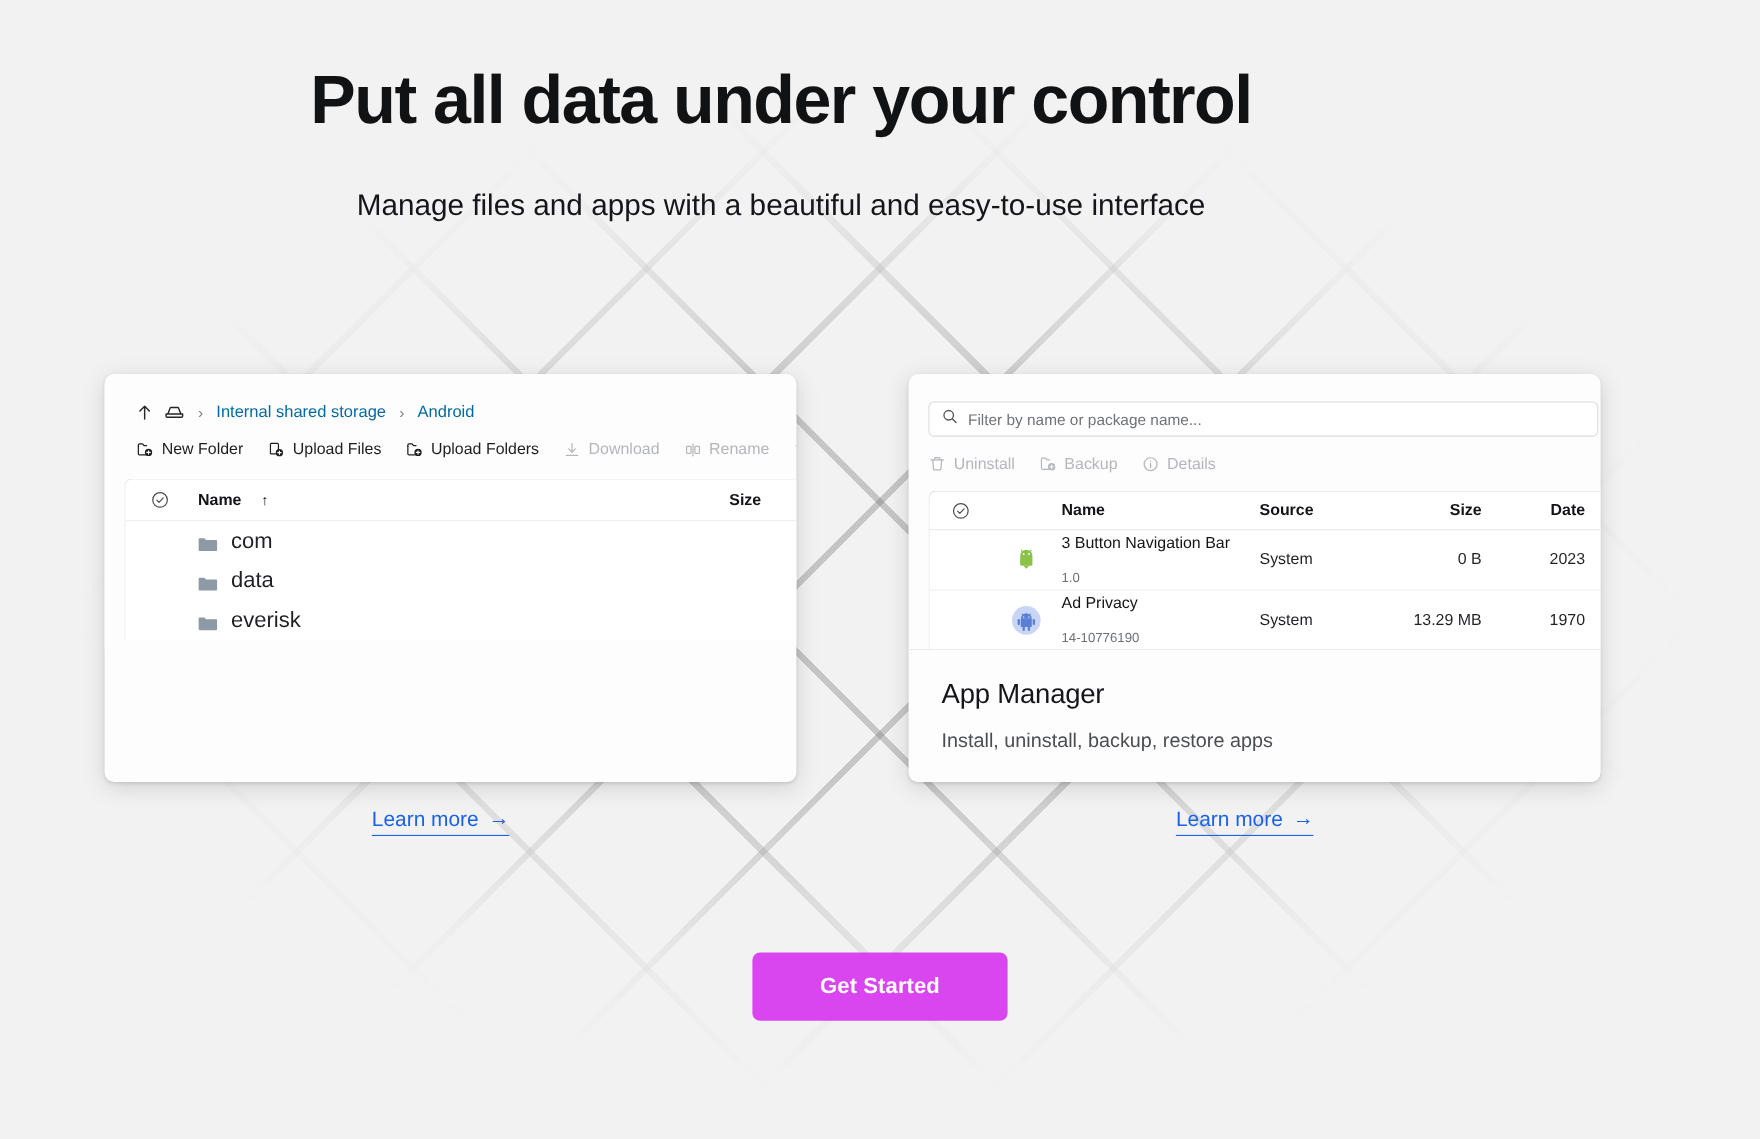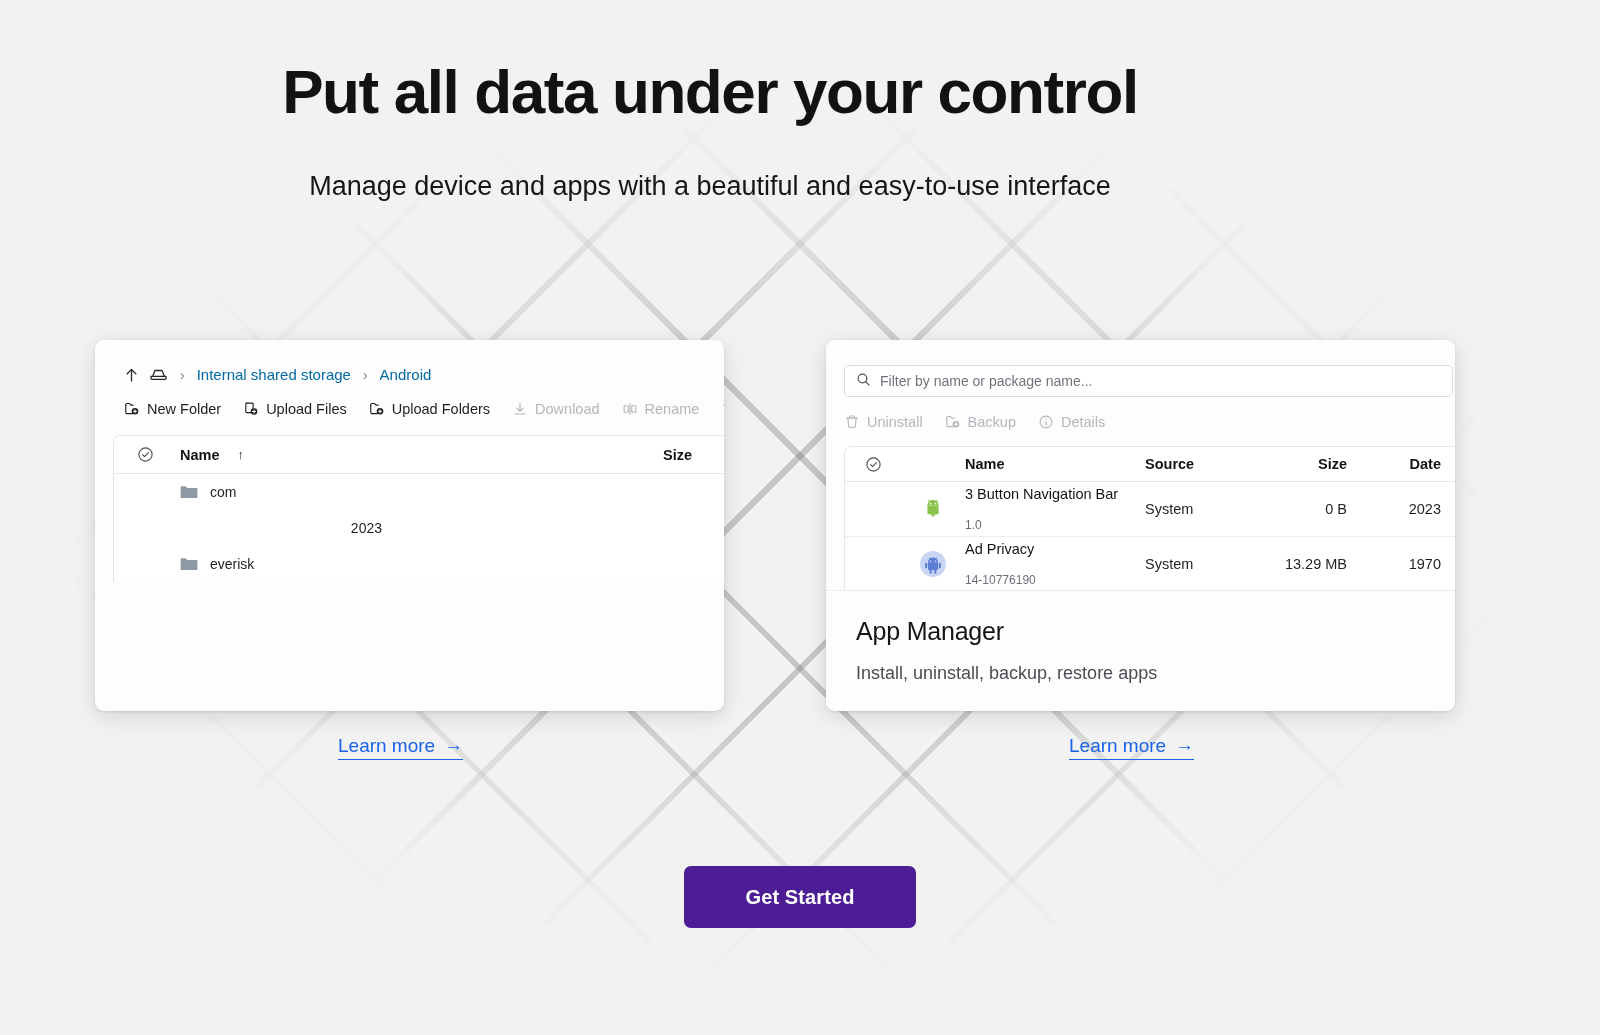--- a/index.html
+++ b/index.html
@@ -154,21 +154,21 @@
     border-bottom: 1px solid #e9e9eb;
     font-size: 14.5px;
     font-weight: bold;
     color: #131417;
     background: #fff;
   }
   .fb-row {
     display: flex;
     align-items: center;
     height: 36px;
-    font-size: 14px;
+    font-size: 20px;
     color: #1f2024;
     background: #fff;
   }
   .col-check { width: 62px; display: flex; justify-content: center; align-items: center; }
   .col-name  { flex: 1; display: flex; align-items: center; gap: 12px; padding-left: 4px; }
   .col-size  { width: 96px; text-align: right; }
   .col-date  { width: 120px; text-align: right; padding-right: 10px; overflow: hidden; white-space: nowrap; }
   .sort-arrow { color: #131417; font-size: 13px; margin-left: 6px; }
 
   .folder-ico { width: 18px; height: 14px; flex: none; }
@@ -249,21 +249,21 @@
     cursor: pointer;
   }
   #learn-more-file-browser { left: 338px; }
   #learn-more-app-manager  { left: 1069px; }
   .arrow-glyph { font-size: 19px; line-height: 1; }
 
   
   .cta-wrap { position: absolute; top: 866px; left: 0; width: 1600px; text-align: center; }
   .cta-button {
     display: inline-block;
-    background: #4c1d95;
+    background: #d946ef;
     color: #fff;
     font-size: 20px;
     font-weight: bold;
     border: none;
     border-radius: 7px;
     padding: 0 62px;
     height: 62px;
     line-height: 62px;
     cursor: pointer;
     font-family: "Liberation Sans", sans-serif;
@@ -274,21 +274,21 @@
 <body>
 
 <div id="bg-pattern">
   <div class="hatch"></div>
 </div>
 
 <div class="page">
 
   <div class="hero">
     <h1 class="hero-title">Put all data under your control</h1>
-    <p class="hero-subtitle">Manage device and apps with a beautiful and easy-to-use interface</p>
+    <p class="hero-subtitle">Manage files and apps with a beautiful and easy-to-use interface</p>
   </div>
 
   <div class="cards-row">
 
     <div class="feature-card" id="card-file-browser">
       <div class="card-preview">
 
         <div class="fb-breadcrumb">
           <span class="icon-up">
             <svg width="15" height="16" viewBox="0 0 15 16" fill="none" stroke="#25262a" stroke-width="1.3">
@@ -395,20 +395,28 @@
                     </svg>
                 </span>
                 <span>com</span>
               </div>
               <div class="col-size"></div>
               <div class="col-date">2022</div>
             </div>
 
             <div class="fb-row">
               <div class="col-check"></div>
+              <div class="col-name">
+                <span class="folder-ico">
+                  <svg width="18" height="14" viewBox="0 0 18 14">
+                      <path d="M0.6 2.3a1 1 0 0 1 1-1h4.2l1.5 1.6h9.1a1 1 0 0 1 1 1v8a1 1 0 0 1-1 1H1.6a1 1 0 0 1-1-1z" fill="#8d9aa6"></path>
+                    </svg>
+                </span>
+                <span>data</span>
+              </div>
               <div class="col-size"></div>
               <div class="col-date">2023</div>
             </div>
 
             <div class="fb-row">
               <div class="col-check"></div>
               <div class="col-name">
                 <span class="folder-ico">
                   <svg width="18" height="14" viewBox="0 0 18 14">
                       <path d="M0.6 2.3a1 1 0 0 1 1-1h4.2l1.5 1.6h9.1a1 1 0 0 1 1 1v8a1 1 0 0 1-1 1H1.6a1 1 0 0 1-1-1z" fill="#8d9aa6"></path>

